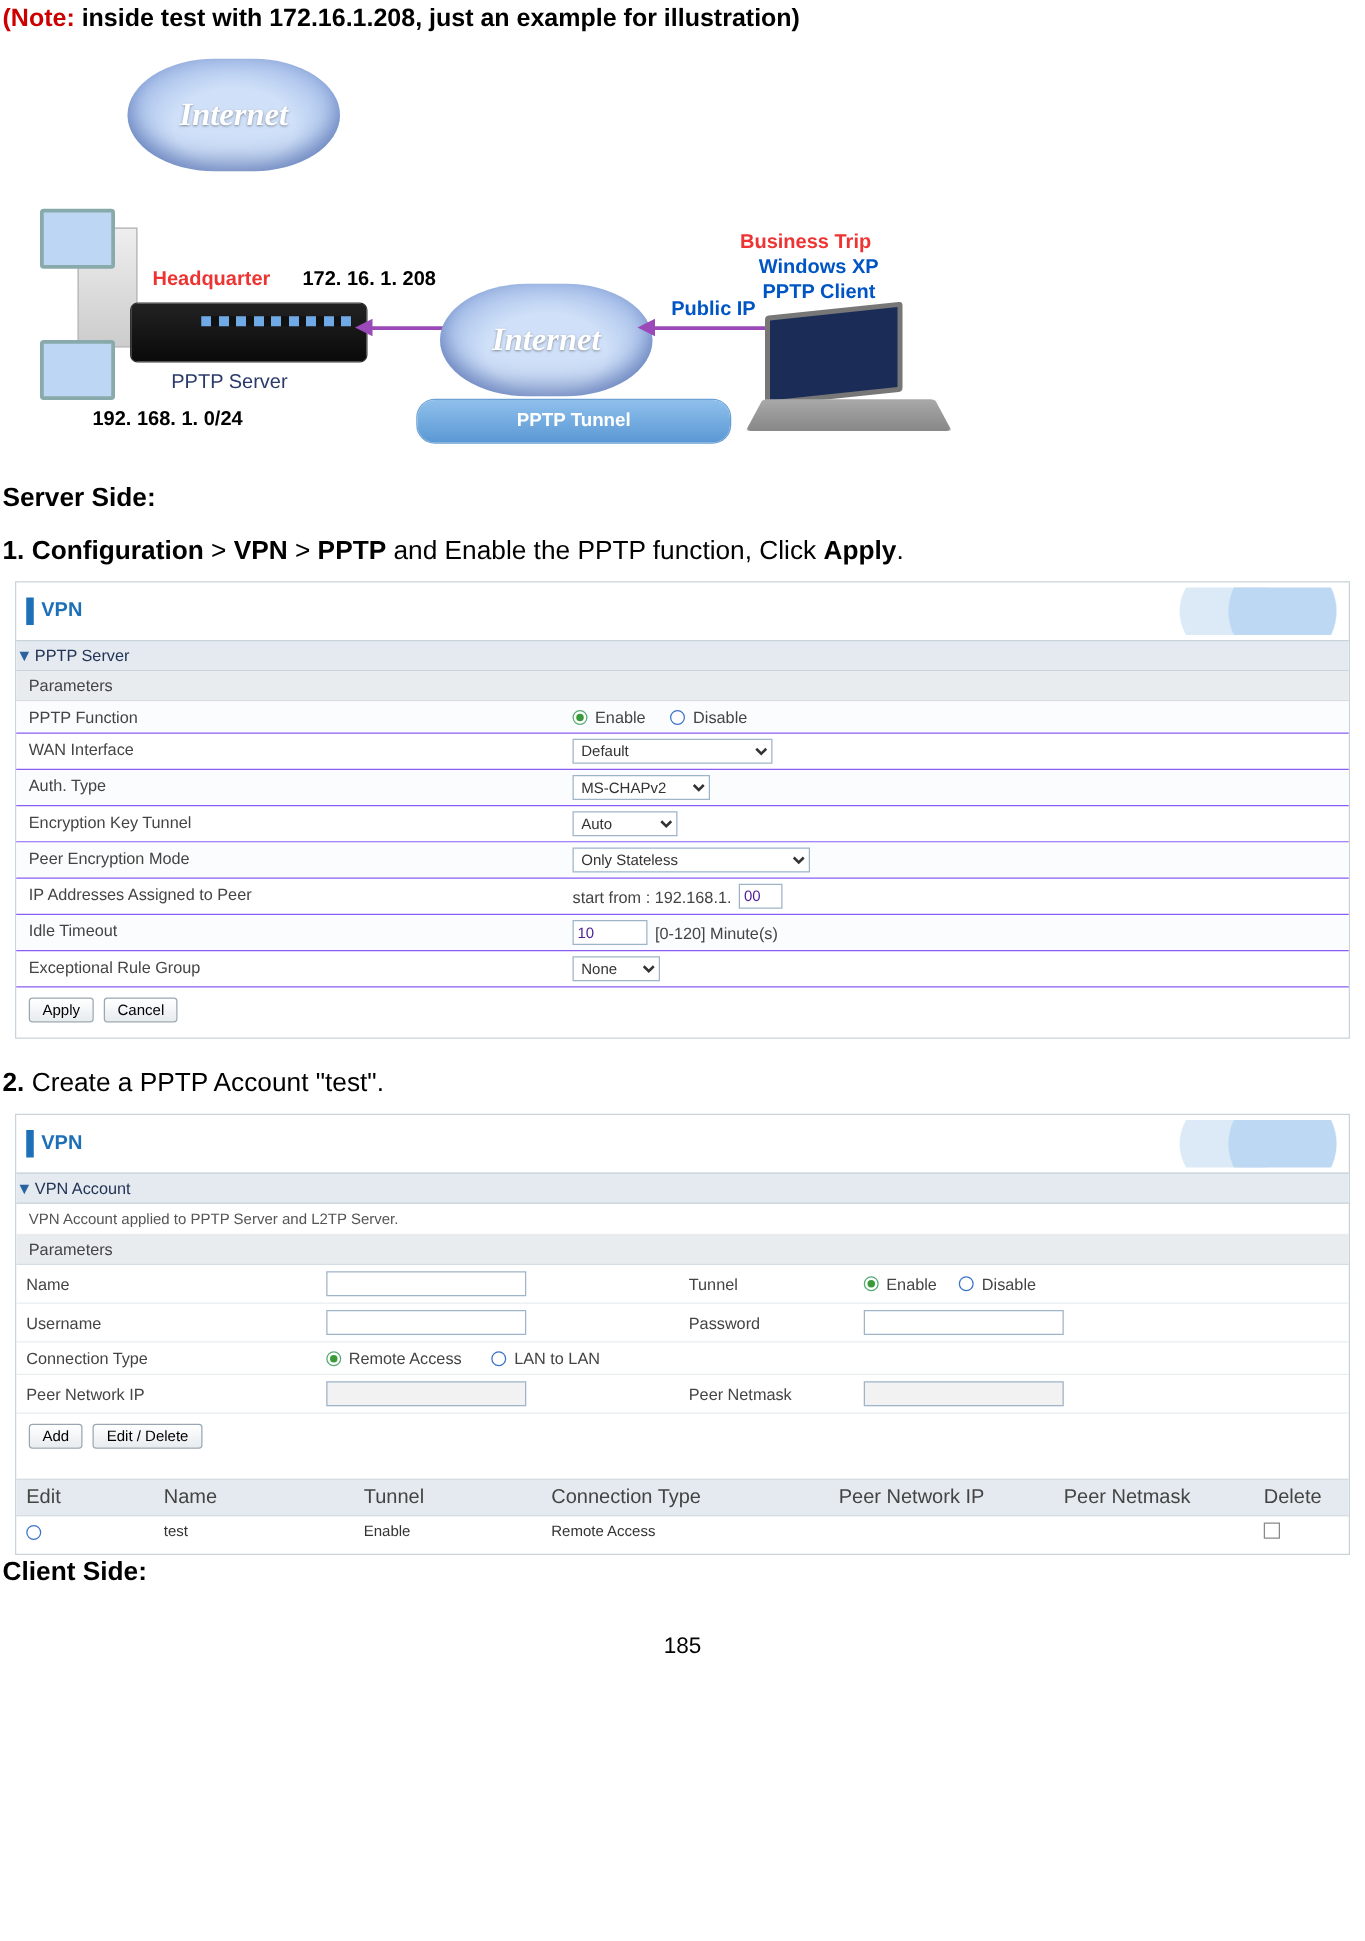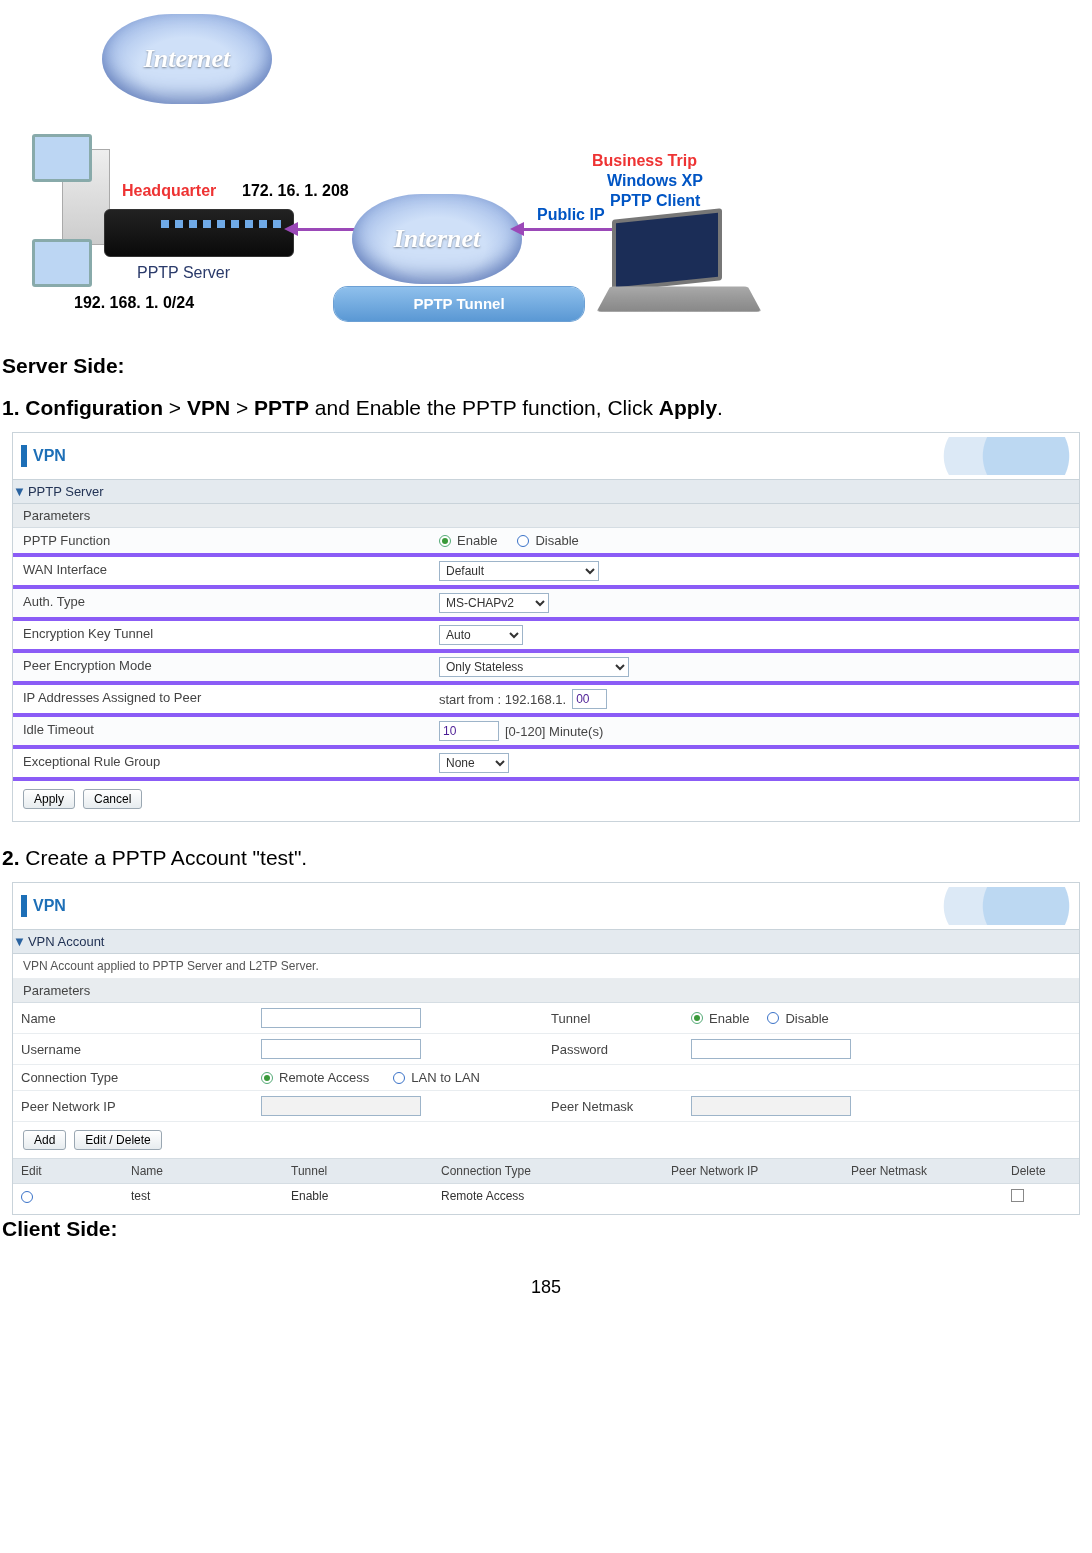--- a/index.html
+++ b/index.html
@@ -30,45 +30,48 @@
   .step-line b { font-weight: bold; }
 
   .ui-panel { border: 1px solid #c9d3da; background:#fff; margin: 6px 10px 24px 10px; }
   .ui-header { display:flex; align-items:center; padding: 4px 8px; }
   .ui-header .bar { width:6px; height:22px; background:#1d6fb7; margin-right:6px; }
   .ui-header .title { color:#1d6fb7; font-weight:bold; font-size:16px; }
   .ui-header .deco { margin-left:auto; width:150px; height:38px; background: radial-gradient(circle at 70% 50%, #bcd8f2 0 40%, transparent 41%), radial-gradient(circle at 40% 50%, #dce9f6 0 40%, transparent 41%); }
   .section-hdr { background:#e4eaef; border-top:1px solid #c9d3da; border-bottom:1px solid #c9d3da; padding:4px 0; color:#235; font-size:13px; }
   .section-hdr .tri { color:#2a63a0; margin-right:2px; }
   .params-hdr { background:#e8ecef; padding:4px 10px; font-size:13px; color:#444; border-bottom:1px solid #d5dde3; }
-  .form-row { display:flex; border-bottom:4px solid #8b5cf6; font-size:13px; color:#444; }
+  .form-row { display:flex; border-bottom:1px solid #8b5cf6; font-size:13px; color:#444;gap:19px; }
   .form-row:nth-child(odd) { background: #fbfcfd; }
   .form-cell-label { width: 420px; padding:5px 10px; }
   .form-cell-input { flex:1; padding:4px 6px; display:flex; align-items:center; gap:6px; flex-wrap:wrap; }
   .sel { font-size:12px; padding:1px 2px; border:1px solid #9db4c9; background:#fff; color:#333; }
   .txt { font-size:12px; padding:2px 3px; border:1px solid #9db4c9; background:#fff; color:#4c1d95; }
   .radio { width:12px; height:12px; border:1px solid #5a7; border-radius:50%; display:inline-block; background:#fff; position:relative; vertical-align:middle; }
   .radio.on::after { content:""; position:absolute; left:2px; top:2px; width:6px; height:6px; background:#3a9a3a; border-radius:50%; }
   .radio.blue { border-color:#3a72c8; }
   .btn-row { padding:8px 10px; display:flex; gap:8px; }
   .btn { font-size:12px; padding:2px 10px; border:1px solid #9aa7b2; background:linear-gradient(#fff,#e7ecef); border-radius:3px; cursor:pointer; }
   .grid4 { display:grid; grid-template-columns: 240px 290px 140px 1fr; border-bottom:1px solid #e9edf0; font-size:13px; color:#444; }
   .grid4 > div { padding:5px 8px; display:flex; align-items:center; gap:6px; }
-  .tbl-hdr { display:grid; grid-template-columns: 110px 160px 150px 230px 180px 160px 1fr; background:#e4eaef; font-size:12px; color:#444; border-top:1px solid #d5dde3; border-bottom:1px solid #d5dde3; }
+  .tbl-hdr { display:grid; grid-template-columns: 110px 160px 150px 230px 180px 160px 1fr; background:#e4eaef; font-size:16px; color:#444; border-top:1px solid #d5dde3; border-bottom:1px solid #d5dde3;margin-top:16px; }
   .tbl-row { display:grid; grid-template-columns: 110px 160px 150px 230px 180px 160px 1fr; font-size:12px; color:#333; }
   .tbl-hdr > div, .tbl-row > div { padding:5px 8px; }
   .chk { width:13px; height:13px; border:1px solid #888; background:#fff; display:inline-block; }
   .pgnum { text-align:center; font-size:18px; margin-top: 36px; }
   .bigspacer { height: 4px; }
 </style>
 </head>
 <body>
 
 <div class="page">
 
+  <div class="note-line">
+    <span class="note-red">(Note:</span><span> inside test with 172.16.1.208, just an example for illustration)</span>
+  </div>
 
   <div class="diagram">
     <div class="cloud" style="left:70px; top:0; width:170px; height:90px;">
         <span>Internet</span>
       </div>
     <div class="pc" style="left:30px; top:135px;"></div>
     <div class="mon" style="left:0px; top:120px;"></div>
     <div class="mon" style="left:0px; top:225px;"></div>
     <span class="label red" style="left:90px; top:168px;">Headquarter</span>
     <div class="router-box" style="left:72px; top:195px;"></div>

